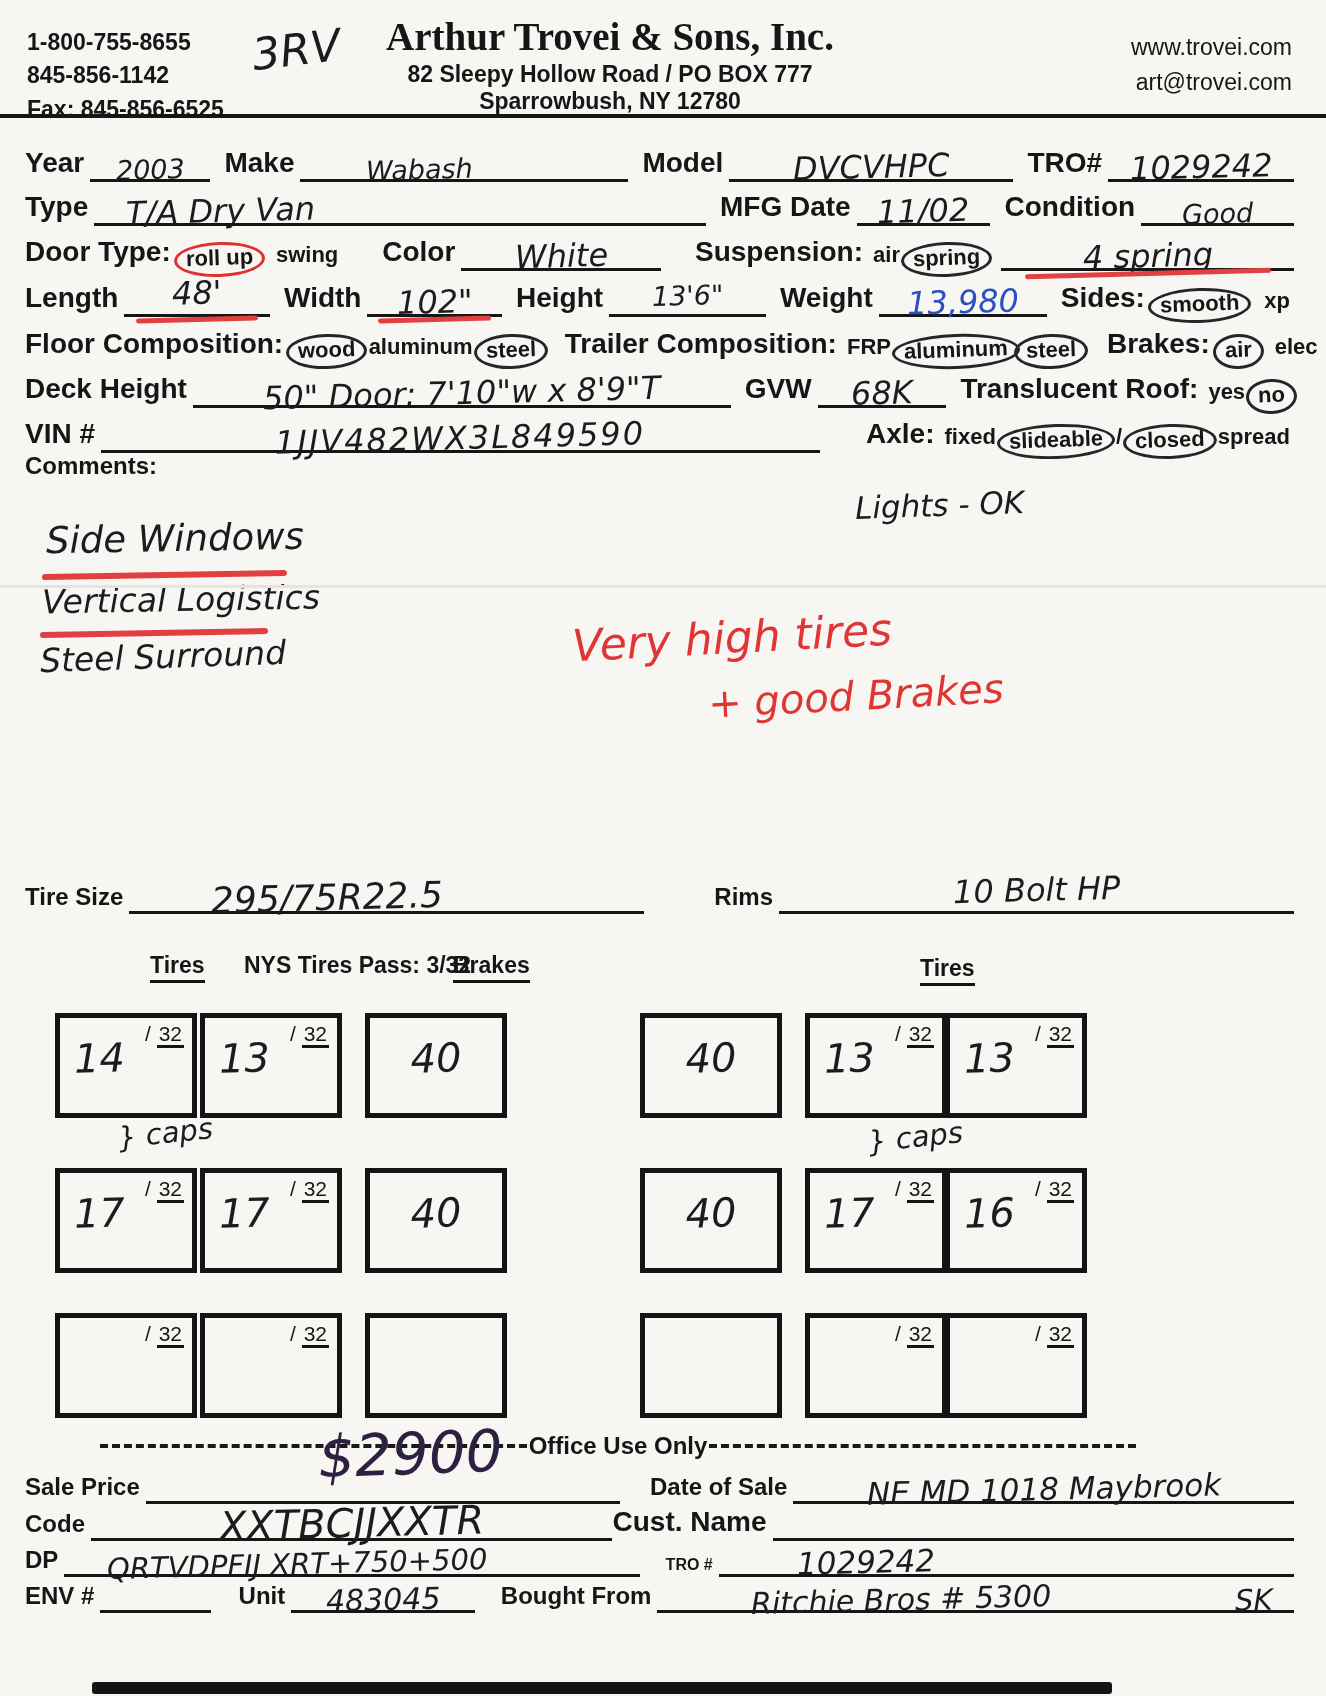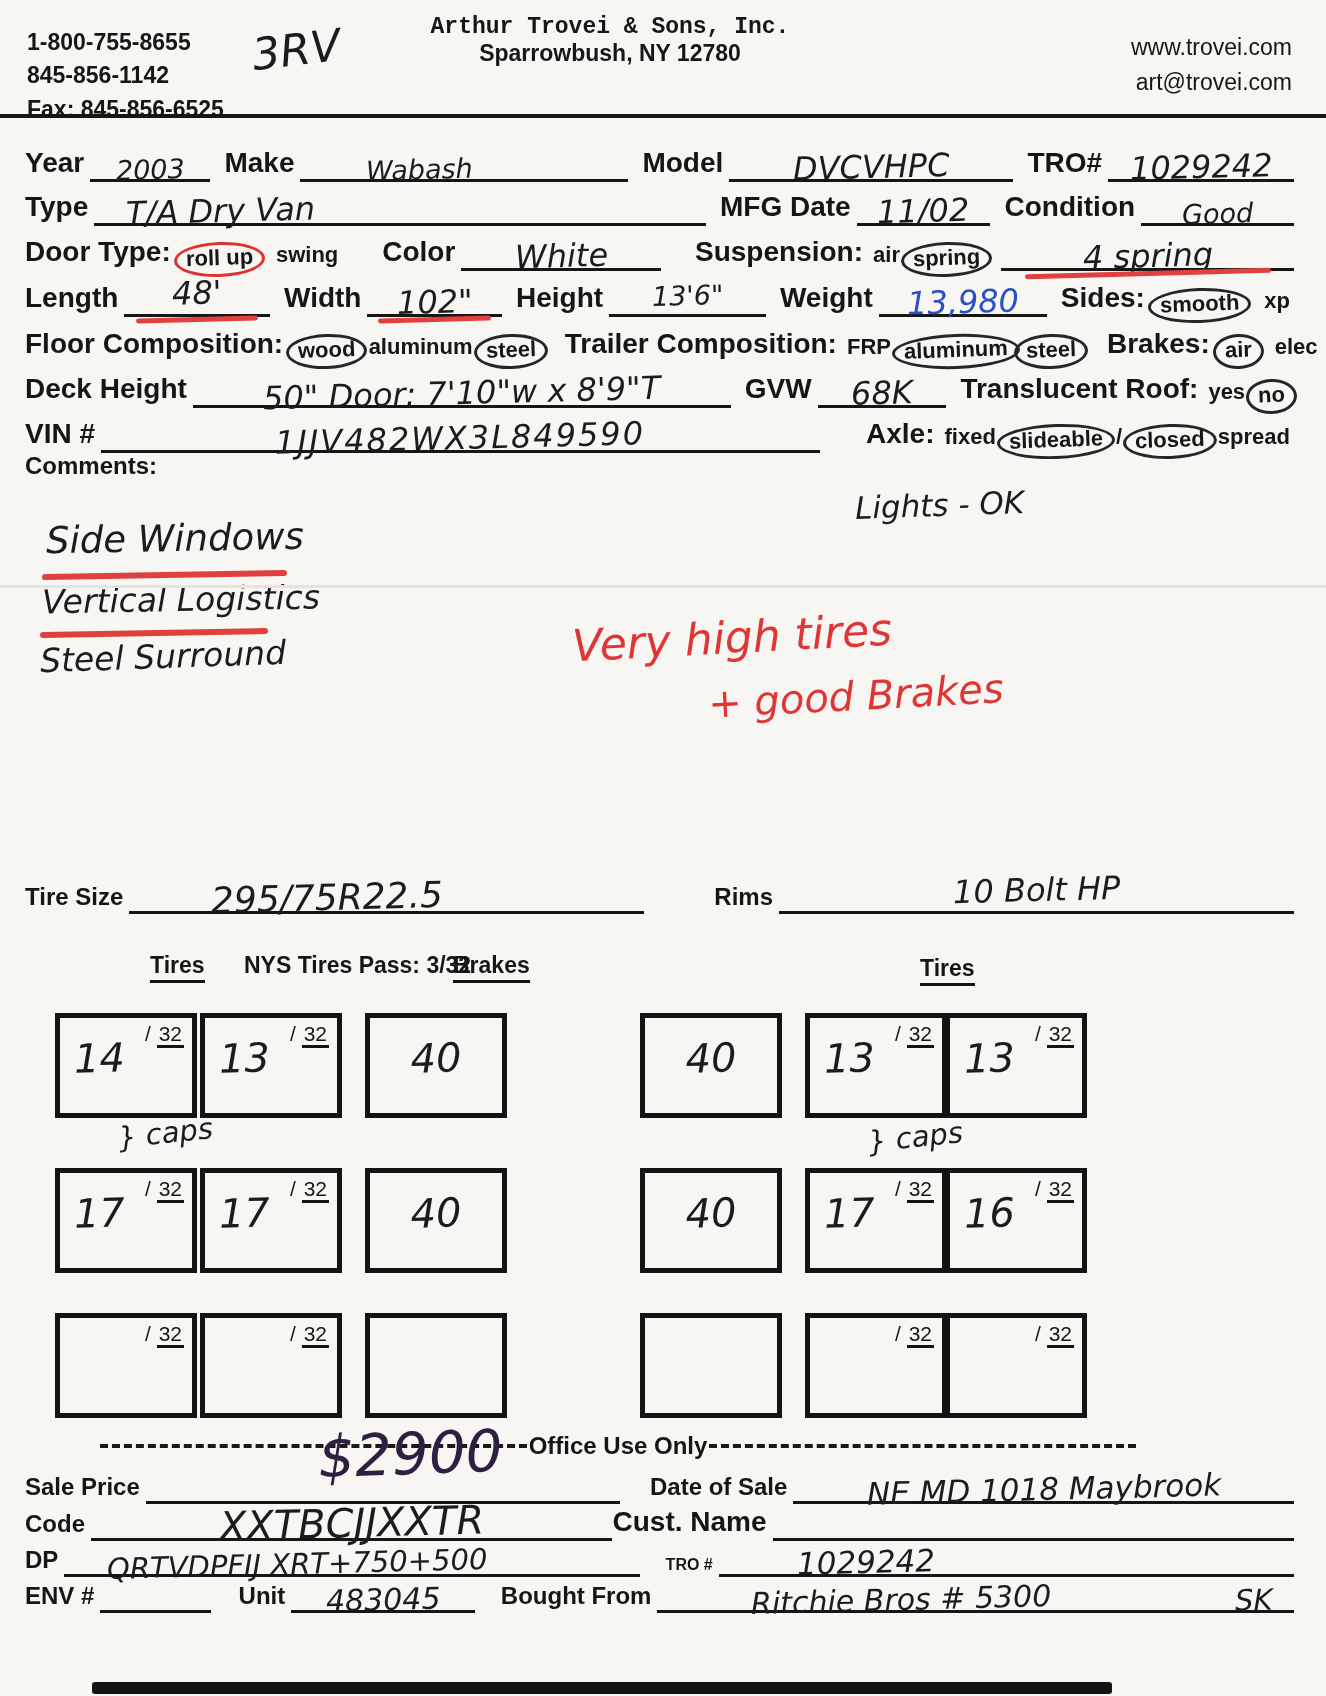--- a/index.html
+++ b/index.html
@@ -49,21 +49,22 @@
 
   <div class="abs" style="left:27px;top:26px;font-weight:700;font-size:23px;line-height:1.45;">
     <div>1-800-755-8655</div>
     <div>845-856-1142</div>
     <div>Fax: 845-856-6525</div>
   </div>
 
   <div class="abs hw" style="left:252px;top:30px;font-size:44px;transform:rotate(-7deg);">3RV</div>
 
   <div class="abs" style="left:330px;width:560px;top:14px;text-align:center;">
-    <div style="font-family:Liberation Mono, monospace;font-weight:700;font-size:23px;">Arthur Trovei &amp; Sons, Inc.</div>
+    <div style="font-family:Liberation Serif, serif;font-weight:700;font-size:39px;">Arthur Trovei &amp; Sons, Inc.</div>
+    <div style="font-weight:700;font-size:23px;margin-top:2px;">82 Sleepy Hollow Road / PO BOX 777</div>
     <div style="font-weight:700;font-size:23px;">Sparrowbush, NY 12780</div>
   </div>
 
   <div class="abs" style="right:34px;top:30px;text-align:right;font-size:23px;line-height:1.5;">
     <div>www.trovei.com</div>
     <div>art@trovei.com</div>
   </div>
 
   <div class="abs" style="left:0;right:0;top:114px;height:4px;background:#161616;"></div>
 

